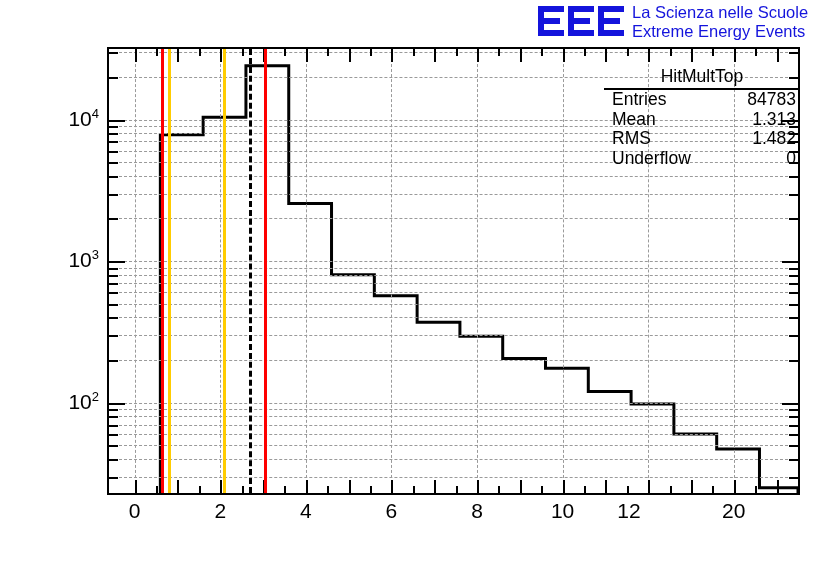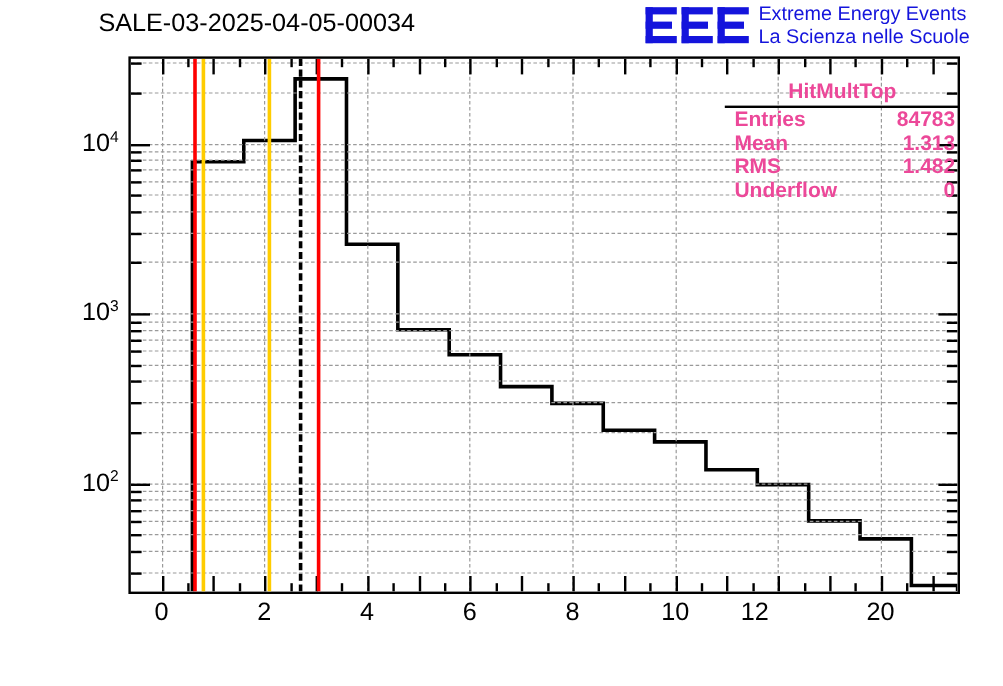--- a/index.html
+++ b/index.html
@@ -61,63 +61,61 @@
   }
   .ylab sup{font-size:13px;vertical-align:super;}
   .axis-title{
     position:absolute;right:6px;top:531px;
     font-size:23px;color:#000;white-space:nowrap;
   }
 
   
   .stats{
     position:absolute;left:604px;top:66px;width:196px;
-    font-size:17.5px;color:#ec4899;
+    font-size:17.5px;color:#000000;
     background:transparent;
-    font-weight:bold;
   }
   .stats-title{
     text-align:center;padding-bottom:1px;
     border-bottom:2px solid #000;
     font-size:17.5px;
   }
   .stats-row{
     display:flex;justify-content:space-between;
     padding:0 4px 0 8px;line-height:19.5px;
   }
   .stats-row .k{text-align:center;}
   .stats-row .v{text-align:right;}
 </style>
 </head>
 <body>
 
 <div id="root">
 
-  <div class="plot-title">SALE-03-2025-04-05-00034</div>
 
   <div class="logo">
     <svg class="logo-eee" width="92" height="40" viewBox="0 0 92 40">
       <g fill="#1414dc">
         <rect x="2" y="4" width="26" height="6"></rect>
         <rect x="2" y="4" width="6" height="30"></rect>
         <rect x="2" y="16" width="22" height="6"></rect>
         <rect x="2" y="28" width="26" height="6"></rect>
         <rect x="32" y="4" width="26" height="6"></rect>
         <rect x="32" y="4" width="6" height="30"></rect>
         <rect x="32" y="16" width="22" height="6"></rect>
         <rect x="32" y="28" width="26" height="6"></rect>
         <rect x="62" y="4" width="26" height="6"></rect>
         <rect x="62" y="4" width="6" height="30"></rect>
         <rect x="62" y="16" width="22" height="6"></rect>
         <rect x="62" y="28" width="26" height="6"></rect>
       </g>
     </svg>
     <div class="logo-text">
+      <div>La Scienza nelle Scuole</div>
       <div>Extreme Energy Events</div>
-      <div>La Scienza nelle Scuole</div>
     </div>
   </div>
 
   <div class="frame">
     <div class="inner" id="plot-inner">
       <svg id="hist-svg" width="689" height="444">
           <polyline points="51.35,444.00 51.35,85.81 94.15,85.81 94.15,68.13 136.94,68.13 136.94,16.72 179.74,16.72 179.74,154.55 222.53,154.55 222.53,225.81 265.33,225.81 265.33,246.65 308.12,246.65 308.12,273.22 350.92,273.22 350.92,287.14 393.71,287.14 393.71,309.52 436.51,309.52 436.51,319.25 479.30,319.25 479.30,342.44 522.10,342.44 522.10,354.89 564.89,354.89 564.89,385.05 607.69,385.05 607.69,400.07 650.48,400.07 650.48,438.87 689.00,438.87 689.00,444.00" fill="none" stroke="#000000" stroke-width="3"></polyline>
         </svg>
     <div class="gridline-v" style="left: 25.677px;"></div><div class="gridline-v" style="left: 111.267px;"></div><div class="gridline-v" style="left: 196.857px;"></div><div class="gridline-v" style="left: 282.447px;"></div><div class="gridline-v" style="left: 368.037px;"></div><div class="gridline-v" style="left: 453.627px;"></div><div class="gridline-v" style="left: 539.217px;"></div><div class="gridline-v" style="left: 624.807px;"></div><div class="gridline-h" style="top: 427.665px;"></div><div class="gridline-h" style="top: 409.98px;"></div><div class="gridline-h" style="top: 396.262px;"></div><div class="gridline-h" style="top: 385.053px;"></div><div class="gridline-h" style="top: 375.576px;"></div><div class="gridline-h" style="top: 367.367px;"></div><div class="gridline-h" style="top: 360.126px;"></div><div class="gridline-h" style="top: 353.649px;"></div><div class="gridline-h" style="top: 311.037px;"></div><div class="gridline-h" style="top: 286.11px;"></div><div class="gridline-h" style="top: 268.424px;"></div><div class="gridline-h" style="top: 254.706px;"></div><div class="gridline-h" style="top: 243.498px;"></div><div class="gridline-h" style="top: 234.021px;"></div><div class="gridline-h" style="top: 225.812px;"></div><div class="gridline-h" style="top: 218.571px;"></div><div class="gridline-h" style="top: 212.094px;"></div><div class="gridline-h" style="top: 169.481px;"></div><div class="gridline-h" style="top: 144.555px;"></div><div class="gridline-h" style="top: 126.869px;"></div><div class="gridline-h" style="top: 113.151px;"></div><div class="gridline-h" style="top: 101.942px;"></div><div class="gridline-h" style="top: 92.4657px;"></div><div class="gridline-h" style="top: 84.2566px;"></div><div class="gridline-h" style="top: 77.0157px;"></div><div class="gridline-h" style="top: 70.5385px;"></div><div class="gridline-h" style="top: 27.9261px;"></div><div class="gridline-h" style="top: 2.99946px;"></div><div class="tick-b" style="left: 25.677px; height: 13px;"></div><div class="tick-t" style="left: 25.677px; height: 13px;"></div><div class="tick-b" style="left: 47.0745px; height: 7px;"></div><div class="tick-t" style="left: 47.0745px; height: 7px;"></div><div class="tick-b" style="left: 68.472px; height: 13px;"></div><div class="tick-t" style="left: 68.472px; height: 13px;"></div><div class="tick-b" style="left: 89.8696px; height: 7px;"></div><div class="tick-t" style="left: 89.8696px; height: 7px;"></div><div class="tick-b" style="left: 111.267px; height: 13px;"></div><div class="tick-t" style="left: 111.267px; height: 13px;"></div><div class="tick-b" style="left: 132.665px; height: 7px;"></div><div class="tick-t" style="left: 132.665px; height: 7px;"></div><div class="tick-b" style="left: 154.062px; height: 13px;"></div><div class="tick-t" style="left: 154.062px; height: 13px;"></div><div class="tick-b" style="left: 175.46px; height: 7px;"></div><div class="tick-t" style="left: 175.46px; height: 7px;"></div><div class="tick-b" style="left: 196.857px; height: 13px;"></div><div class="tick-t" style="left: 196.857px; height: 13px;"></div><div class="tick-b" style="left: 218.255px; height: 7px;"></div><div class="tick-t" style="left: 218.255px; height: 7px;"></div><div class="tick-b" style="left: 239.652px; height: 13px;"></div><div class="tick-t" style="left: 239.652px; height: 13px;"></div><div class="tick-b" style="left: 261.05px; height: 7px;"></div><div class="tick-t" style="left: 261.05px; height: 7px;"></div><div class="tick-b" style="left: 282.447px; height: 13px;"></div><div class="tick-t" style="left: 282.447px; height: 13px;"></div><div class="tick-b" style="left: 303.845px; height: 7px;"></div><div class="tick-t" style="left: 303.845px; height: 7px;"></div><div class="tick-b" style="left: 325.242px; height: 13px;"></div><div class="tick-t" style="left: 325.242px; height: 13px;"></div><div class="tick-b" style="left: 346.64px; height: 7px;"></div><div class="tick-t" style="left: 346.64px; height: 7px;"></div><div class="tick-b" style="left: 368.037px; height: 13px;"></div><div class="tick-t" style="left: 368.037px; height: 13px;"></div><div class="tick-b" style="left: 389.435px; height: 7px;"></div><div class="tick-t" style="left: 389.435px; height: 7px;"></div><div class="tick-b" style="left: 410.832px; height: 13px;"></div><div class="tick-t" style="left: 410.832px; height: 13px;"></div><div class="tick-b" style="left: 432.23px; height: 7px;"></div><div class="tick-t" style="left: 432.23px; height: 7px;"></div><div class="tick-b" style="left: 453.627px; height: 13px;"></div><div class="tick-t" style="left: 453.627px; height: 13px;"></div><div class="tick-b" style="left: 475.025px; height: 7px;"></div><div class="tick-t" style="left: 475.025px; height: 7px;"></div><div class="tick-b" style="left: 496.422px; height: 13px;"></div><div class="tick-t" style="left: 496.422px; height: 13px;"></div><div class="tick-b" style="left: 517.82px; height: 7px;"></div><div class="tick-t" style="left: 517.82px; height: 7px;"></div><div class="tick-b" style="left: 539.217px; height: 13px;"></div><div class="tick-t" style="left: 539.217px; height: 13px;"></div><div class="tick-b" style="left: 560.615px; height: 7px;"></div><div class="tick-t" style="left: 560.615px; height: 7px;"></div><div class="tick-b" style="left: 582.012px; height: 13px;"></div><div class="tick-t" style="left: 582.012px; height: 13px;"></div><div class="tick-b" style="left: 603.41px; height: 7px;"></div><div class="tick-t" style="left: 603.41px; height: 7px;"></div><div class="tick-b" style="left: 624.807px; height: 13px;"></div><div class="tick-t" style="left: 624.807px; height: 13px;"></div><div class="tick-b" style="left: 646.205px; height: 7px;"></div><div class="tick-t" style="left: 646.205px; height: 7px;"></div><div class="tick-b" style="left: 667.602px; height: 13px;"></div><div class="tick-t" style="left: 667.602px; height: 13px;"></div><div class="tick-l" style="top: 427.665px; width: 9px;"></div><div class="tick-r" style="top: 427.665px; width: 9px;"></div><div class="tick-l" style="top: 409.98px; width: 9px;"></div><div class="tick-r" style="top: 409.98px; width: 9px;"></div><div class="tick-l" style="top: 396.262px; width: 9px;"></div><div class="tick-r" style="top: 396.262px; width: 9px;"></div><div class="tick-l" style="top: 385.053px; width: 9px;"></div><div class="tick-r" style="top: 385.053px; width: 9px;"></div><div class="tick-l" style="top: 375.576px; width: 9px;"></div><div class="tick-r" style="top: 375.576px; width: 9px;"></div><div class="tick-l" style="top: 367.367px; width: 9px;"></div><div class="tick-r" style="top: 367.367px; width: 9px;"></div><div class="tick-l" style="top: 360.126px; width: 9px;"></div><div class="tick-r" style="top: 360.126px; width: 9px;"></div><div class="tick-l" style="top: 353.649px; width: 16px;"></div><div class="tick-r" style="top: 353.649px; width: 16px;"></div><div class="tick-l" style="top: 311.037px; width: 9px;"></div><div class="tick-r" style="top: 311.037px; width: 9px;"></div><div class="tick-l" style="top: 286.11px; width: 9px;"></div><div class="tick-r" style="top: 286.11px; width: 9px;"></div><div class="tick-l" style="top: 268.424px; width: 9px;"></div><div class="tick-r" style="top: 268.424px; width: 9px;"></div><div class="tick-l" style="top: 254.706px; width: 9px;"></div><div class="tick-r" style="top: 254.706px; width: 9px;"></div><div class="tick-l" style="top: 243.498px; width: 9px;"></div><div class="tick-r" style="top: 243.498px; width: 9px;"></div><div class="tick-l" style="top: 234.021px; width: 9px;"></div><div class="tick-r" style="top: 234.021px; width: 9px;"></div><div class="tick-l" style="top: 225.812px; width: 9px;"></div><div class="tick-r" style="top: 225.812px; width: 9px;"></div><div class="tick-l" style="top: 218.571px; width: 9px;"></div><div class="tick-r" style="top: 218.571px; width: 9px;"></div><div class="tick-l" style="top: 212.094px; width: 16px;"></div><div class="tick-r" style="top: 212.094px; width: 16px;"></div><div class="tick-l" style="top: 169.481px; width: 9px;"></div><div class="tick-r" style="top: 169.481px; width: 9px;"></div><div class="tick-l" style="top: 144.555px; width: 9px;"></div><div class="tick-r" style="top: 144.555px; width: 9px;"></div><div class="tick-l" style="top: 126.869px; width: 9px;"></div><div class="tick-r" style="top: 126.869px; width: 9px;"></div><div class="tick-l" style="top: 113.151px; width: 9px;"></div><div class="tick-r" style="top: 113.151px; width: 9px;"></div><div class="tick-l" style="top: 101.942px; width: 9px;"></div><div class="tick-r" style="top: 101.942px; width: 9px;"></div><div class="tick-l" style="top: 92.4657px; width: 9px;"></div><div class="tick-r" style="top: 92.4657px; width: 9px;"></div><div class="tick-l" style="top: 84.2566px; width: 9px;"></div><div class="tick-r" style="top: 84.2566px; width: 9px;"></div><div class="tick-l" style="top: 77.0157px; width: 9px;"></div><div class="tick-r" style="top: 77.0157px; width: 9px;"></div><div class="tick-l" style="top: 70.5385px; width: 16px;"></div><div class="tick-r" style="top: 70.5385px; width: 16px;"></div><div class="tick-l" style="top: 27.9261px; width: 9px;"></div><div class="tick-r" style="top: 27.9261px; width: 9px;"></div><div class="tick-l" style="top: 2.99946px; width: 9px;"></div><div class="tick-r" style="top: 2.99946px; width: 9px;"></div><div class="vline" style="left: 52.2099px; border-left: 3px solid rgb(254, 0, 0);"></div><div class="vline" style="left: 59.0571px; border-left: 3px solid rgb(255, 204, 0);"></div><div class="vline" style="left: 113.835px; border-left: 3px solid rgb(255, 204, 0);"></div><div class="vline" style="left: 139.512px; border-left: 3px dashed rgb(0, 0, 0);"></div><div class="vline" style="left: 155.346px; border-left: 3px solid rgb(254, 0, 0);"></div></div>
   </div>

